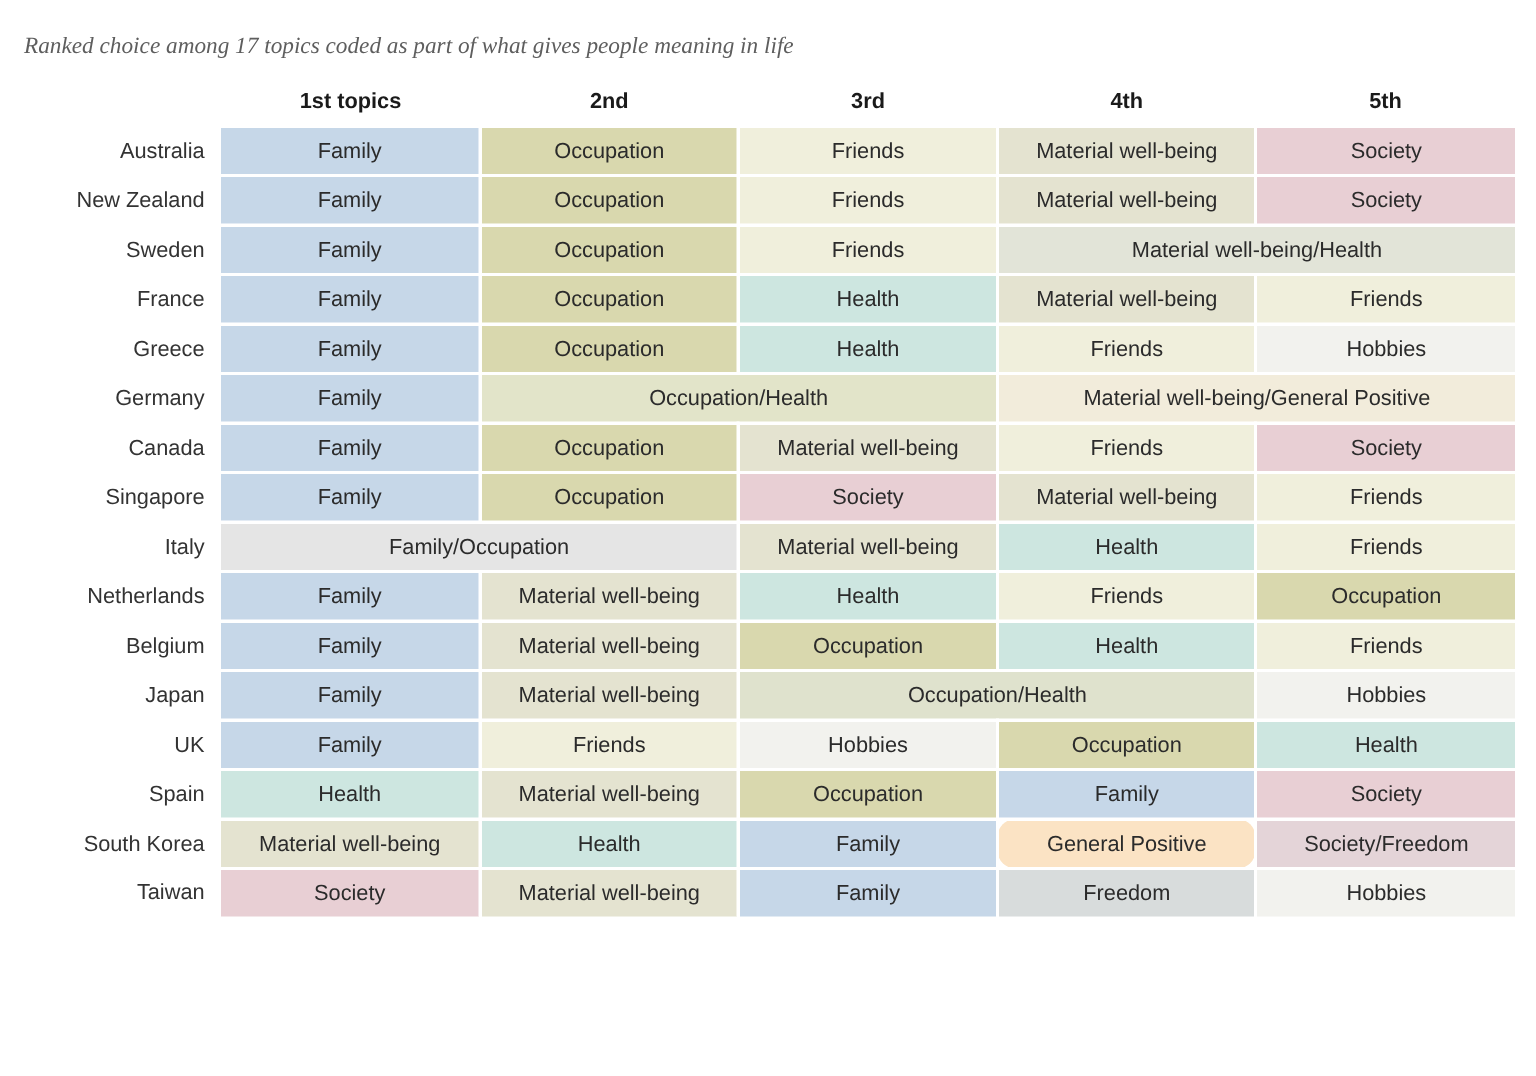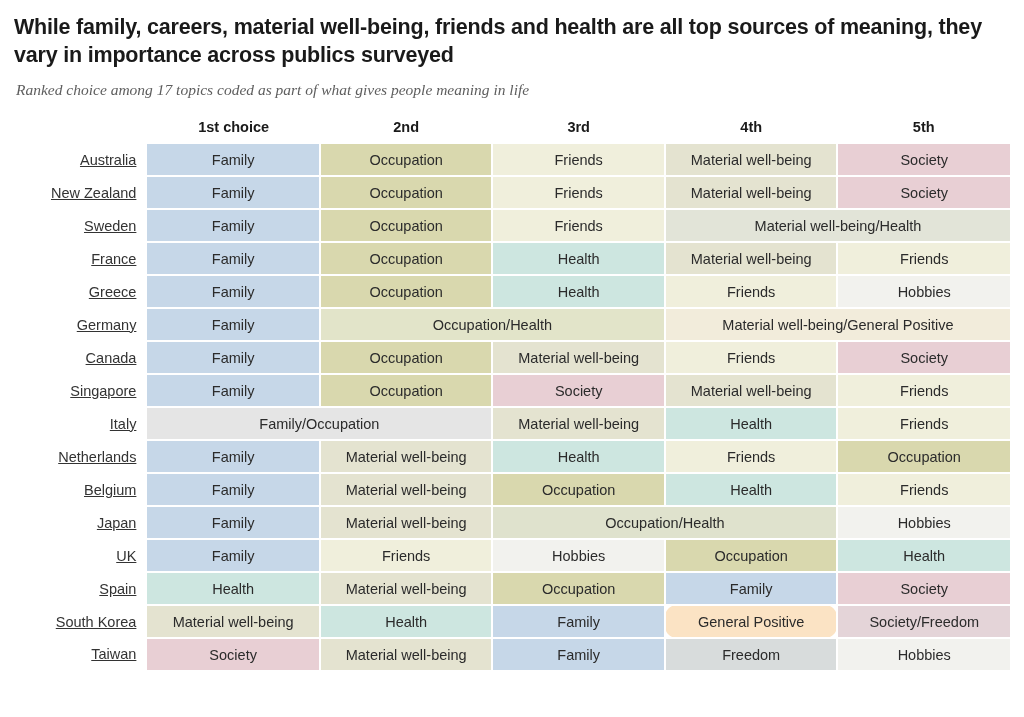--- a/index.html
+++ b/index.html
@@ -57,57 +57,55 @@
   thead th.corner { background: #ffffff; }
   tbody th.rowlabel {
     font-weight: normal;
     font-size: 14.5px;
     color: #333333;
     text-align: right;
     padding: 0 11px 0 0;
     background: #ffffff;
     border: none;
     white-space: nowrap;
-    text-decoration: underline;
   }
   tbody td {
     height: 31px;
     font-size: 14.5px;
     text-align: center;
     color: #2b2b2b;
     border-bottom: 2px solid #ffffff;
     border-right: 2px solid #ffffff;
     padding: 0 2px;
     overflow: hidden;
     white-space: nowrap;
   }
   tbody tr:last-child td { border-bottom: none; }
   tbody td.last { border-right: none; }
 </style>
 </head>
 <body>
 
 <div class="page">
 
-  <h1 class="title">While family, careers, material well-being, friends and health are all top sources of meaning, they vary in importance across publics surveyed</h1>
   <div class="subtitle">Ranked choice among 17 topics coded as part of what gives people meaning in life</div>
 
   <table class="matrix">
     <colgroup>
       <col class="lbl">
       <col class="dat">
         <col class="dat">
         <col class="dat">
         <col class="dat">
         <col class="dat">
     </colgroup>
     <thead>
       <tr>
         <th class="corner"></th>
-        <th>1st choice</th>
+        <th>1st topics</th>
         <th>2nd</th>
         <th>3rd</th>
         <th>4th</th>
         <th>5th</th>
       </tr>
     </thead>
     <tbody id="matrix-body">
         <tr>
           <th class="rowlabel">Australia</th>
           <td style="background: rgb(198, 215, 232);">Family</td>

